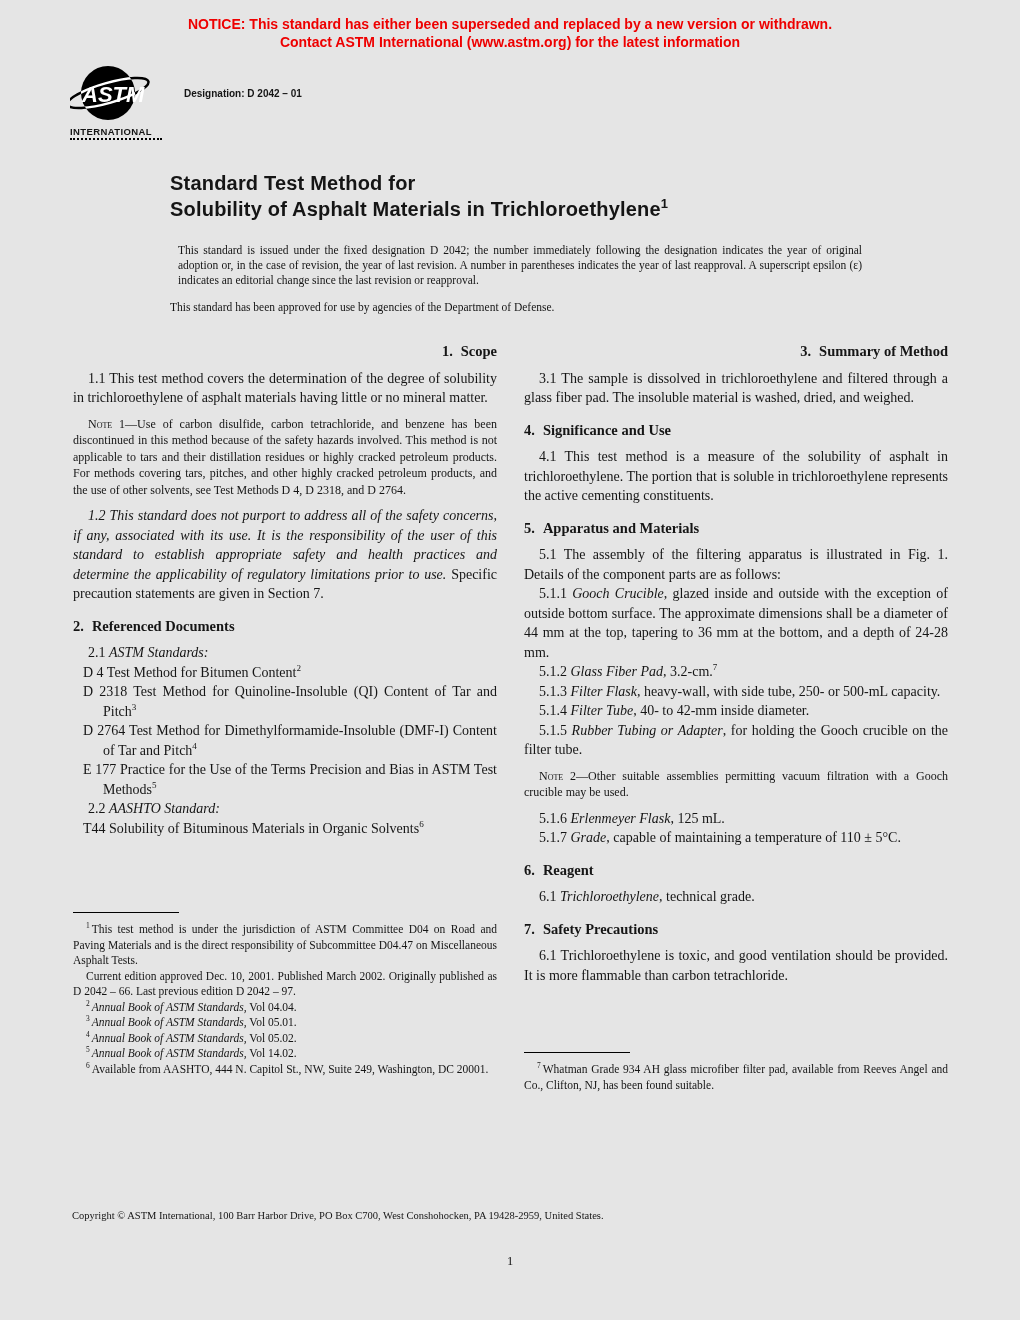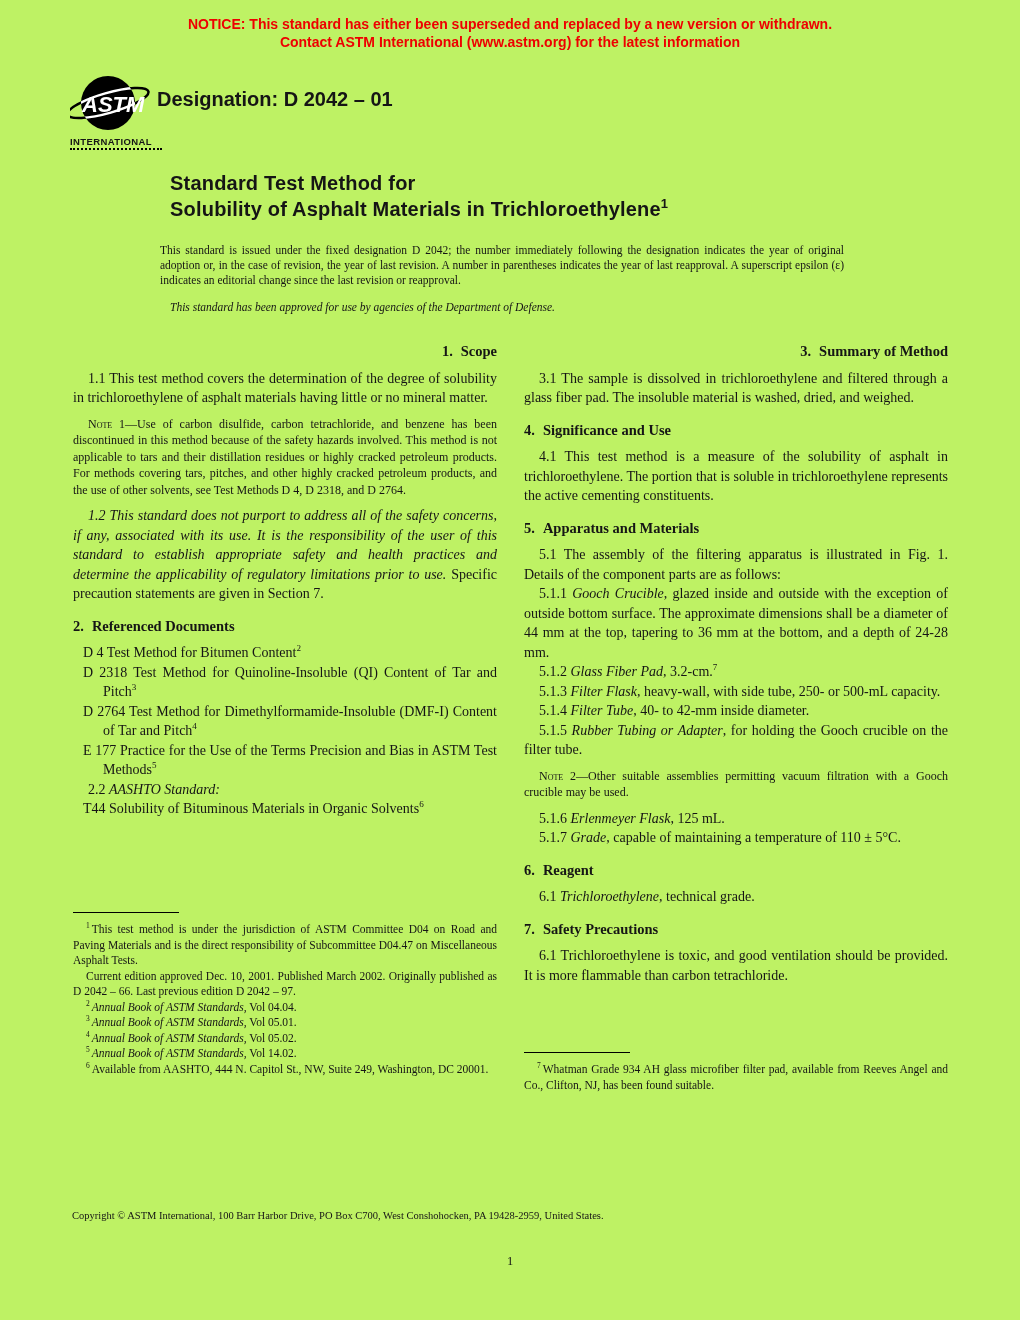--- a/index.html
+++ b/index.html
@@ -1,44 +1,44 @@
 <!DOCTYPE html>
 <html><head>
 <meta charset="utf-8">
 <style>
   html,body { margin:0; padding:0; background:#ffffff; }
   .page {
-    position:relative; width:1020px; height:1320px; background:#bef264;
+    position:relative; width:1020px; height:1320px; background:#e5e5e5;
     font-family:"Liberation Serif", serif; color:#151515; overflow:hidden;
   }
   .notice {
     position:absolute; top:16px; left:0; right:0; text-align:center;
     font-family:"Liberation Sans", sans-serif; font-weight:bold;
     font-size:14px; line-height:17.5px; color:#ee0000;
   }
-  .logo { position:absolute; left:70px; top:74px; width:102px; text-align:left; }
+  .logo { position:absolute; left:70px; top:64px; width:102px; text-align:left; }
   .logo-intl {
     font-family:"Liberation Sans", sans-serif; font-weight:bold; 
     font-size:9.5px; letter-spacing:0.4px; border-bottom:2px dotted #000;
     padding-bottom:1px; margin-top:-4px; width:92px; 
   }
   .designation {
-    position:absolute; left:157px; top:88px;
-    font-family:"Liberation Sans", sans-serif; font-weight:bold; font-size:20px;
+    position:absolute; left:184px; top:88px;
+    font-family:"Liberation Sans", sans-serif; font-weight:bold; font-size:10px;
   }
   .title {
     position:absolute; left:170px; top:170px; width:720px;
     font-family:"Liberation Sans", sans-serif; font-weight:bold;
     font-size:20px; line-height:26px; letter-spacing:0.2px;
   }
   .issuance {
-    position:absolute; left:160px; top:243px; width:684px;
+    position:absolute; left:178px; top:243px; width:684px;
     font-size:11.5px; line-height:15px; text-align:justify;
   }
-  .dod { position:absolute; left:170px; top:301px; width:684px; font-size:11.5px; font-style:italic; }
+  .dod { position:absolute; left:170px; top:301px; width:684px; font-size:11.5px; }
   .col { position:absolute; top:342px; width:424px; font-size:14px; line-height:19.5px; text-align:justify; }
   .col-left { left:73px; }
   .col-right { left:524px; }
   .sec-heading { font-size:14.5px; font-weight:bold; margin:13px 0 7px 0; text-align:left; }
   .sec-heading.first { margin-top:0;text-align:right; }
   .hnum { margin-right:8px; }
   .p { margin:0; text-indent:15px; }
   .note { font-size:12px; line-height:16.5px; margin:8px 0; text-indent:15px; }
   .sc { font-variant:small-caps; }
   .it { font-style:italic; }
@@ -89,20 +89,21 @@
   <div class="dod">This standard has been approved for use by agencies of the Department of Defense.</div>
 
   <div class="col col-left">
 
     <div class="sec-heading first"><span class="hnum">1.</span><span>Scope</span></div>
     <p class="p">1.1 This test method covers the determination of the degree of solubility in trichloroethylene of asphalt materials having little or no mineral matter.</p>
     <p class="note"><span class="sc">Note 1</span><span>—Use of carbon disulfide, carbon tetrachloride, and benzene has been discontinued in this method because of the safety hazards involved. This method is not applicable to tars and their distillation residues or highly cracked petroleum products. For methods covering tars, pitches, and other highly cracked petroleum products, and the use of other solvents, see Test Methods D 4, D 2318, and D 2764.</span></p>
     <p class="p"><span class="it">1.2 This standard does not purport to address all of the safety concerns, if any, associated with its use. It is the responsibility of the user of this standard to establish appropriate safety and health practices and determine the applicability of regulatory limitations prior to use.</span><span> Specific precaution statements are given in Section 7.</span></p>
 
     <div class="sec-heading"><span class="hnum">2.</span><span>Referenced Documents</span></div>
+    <p class="p"><span>2.1 </span><span class="it">ASTM Standards:</span></p>
     <p class="ref"><span>D 4 Test Method for Bitumen Content</span><sup>2</sup></p>
     <p class="ref"><span>D 2318 Test Method for Quinoline-Insoluble (QI) Content of Tar and Pitch</span><sup>3</sup></p>
     <p class="ref"><span>D 2764 Test Method for Dimethylformamide-Insoluble (DMF-I) Content of Tar and Pitch</span><sup>4</sup></p>
     <p class="ref"><span>E 177 Practice for the Use of the Terms Precision and Bias in ASTM Test Methods</span><sup>5</sup></p>
     <p class="p"><span>2.2 </span><span class="it">AASHTO Standard:</span></p>
     <p class="ref"><span>T44 Solubility of Bituminous Materials in Organic Solvents</span><sup>6</sup></p>
   </div>
 
   <div class="fnblock fnblock-left">
     <div class="fnrule"></div>

